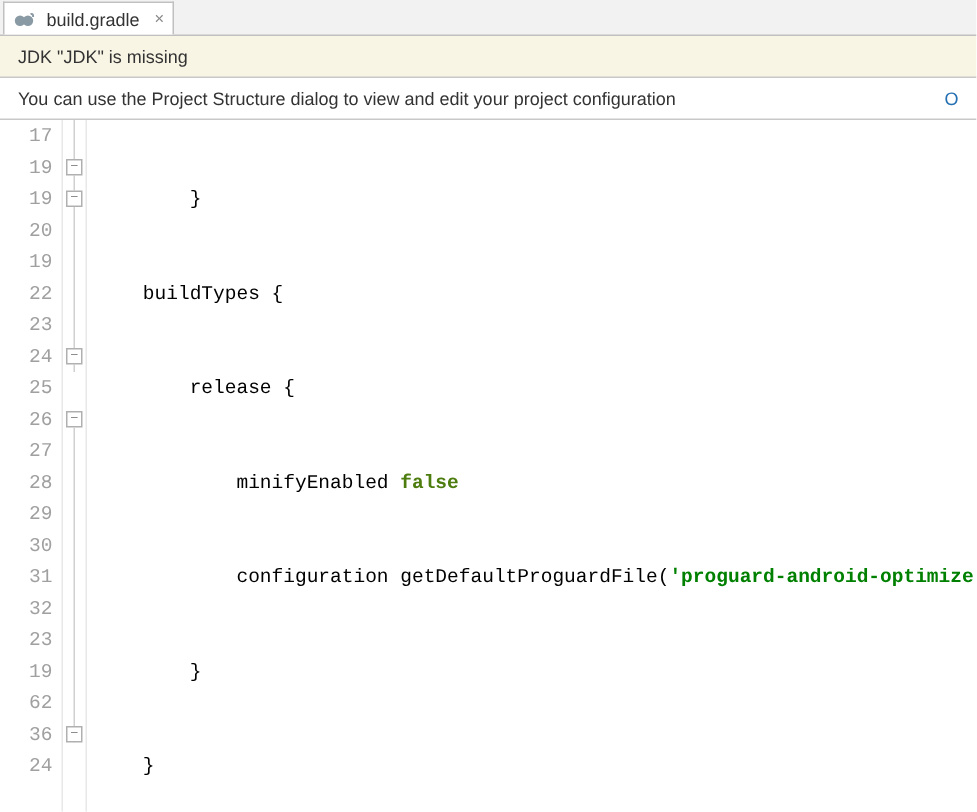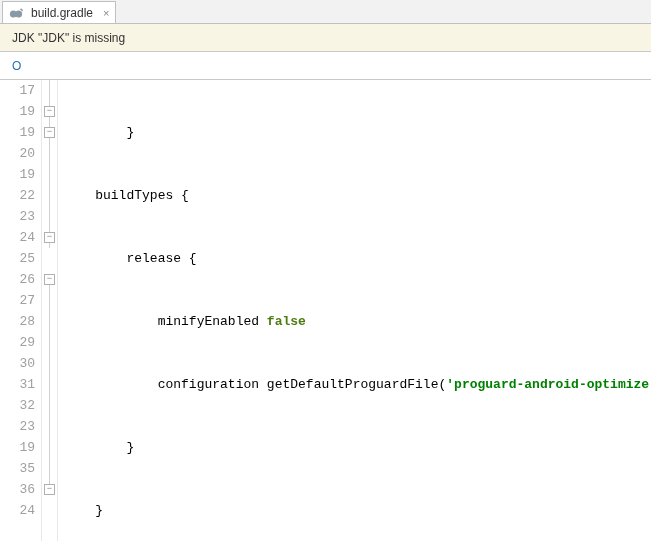--- a/index.html
+++ b/index.html
@@ -34,20 +34,21 @@
     <span>build.gradle</span>
     <span class="tab-close">×</span>
   </div>
 </div>
 
 <div class="warning-bar">
   <span>JDK "JDK" is missing</span>
 </div>
 
 <div class="info-bar">
+  <span>You can use the Project Structure dialog to view and edit your project configuration</span>
   <span class="info-link">O</span>
 </div>
 
 <div class="editor">
   <div class="gutter">
     <div>17</div>
     <div>19</div>
     <div>19</div>
     <div>20</div>
     <div>19</div>
@@ -57,21 +58,21 @@
     <div>25</div>
     <div>26</div>
     <div>27</div>
     <div>28</div>
     <div>29</div>
     <div>30</div>
     <div>31</div>
     <div>32</div>
     <div>23</div>
     <div>19</div>
-    <div>35</div>
+    <div>62</div>
     <div>36</div>
     <div>24</div>
   </div>
   <div class="fold-col">
     <div class="fold-line" style="top:0;height:168px"></div>
     <div class="fold-marker" style="top:26px">−</div>
     <div class="fold-marker" style="top:47px">−</div>
     <div class="fold-marker" style="top:152px">−</div>
     <div class="fold-marker" style="top:194px">−</div>
     <div class="fold-line" style="top:205px;height:210px"></div>

